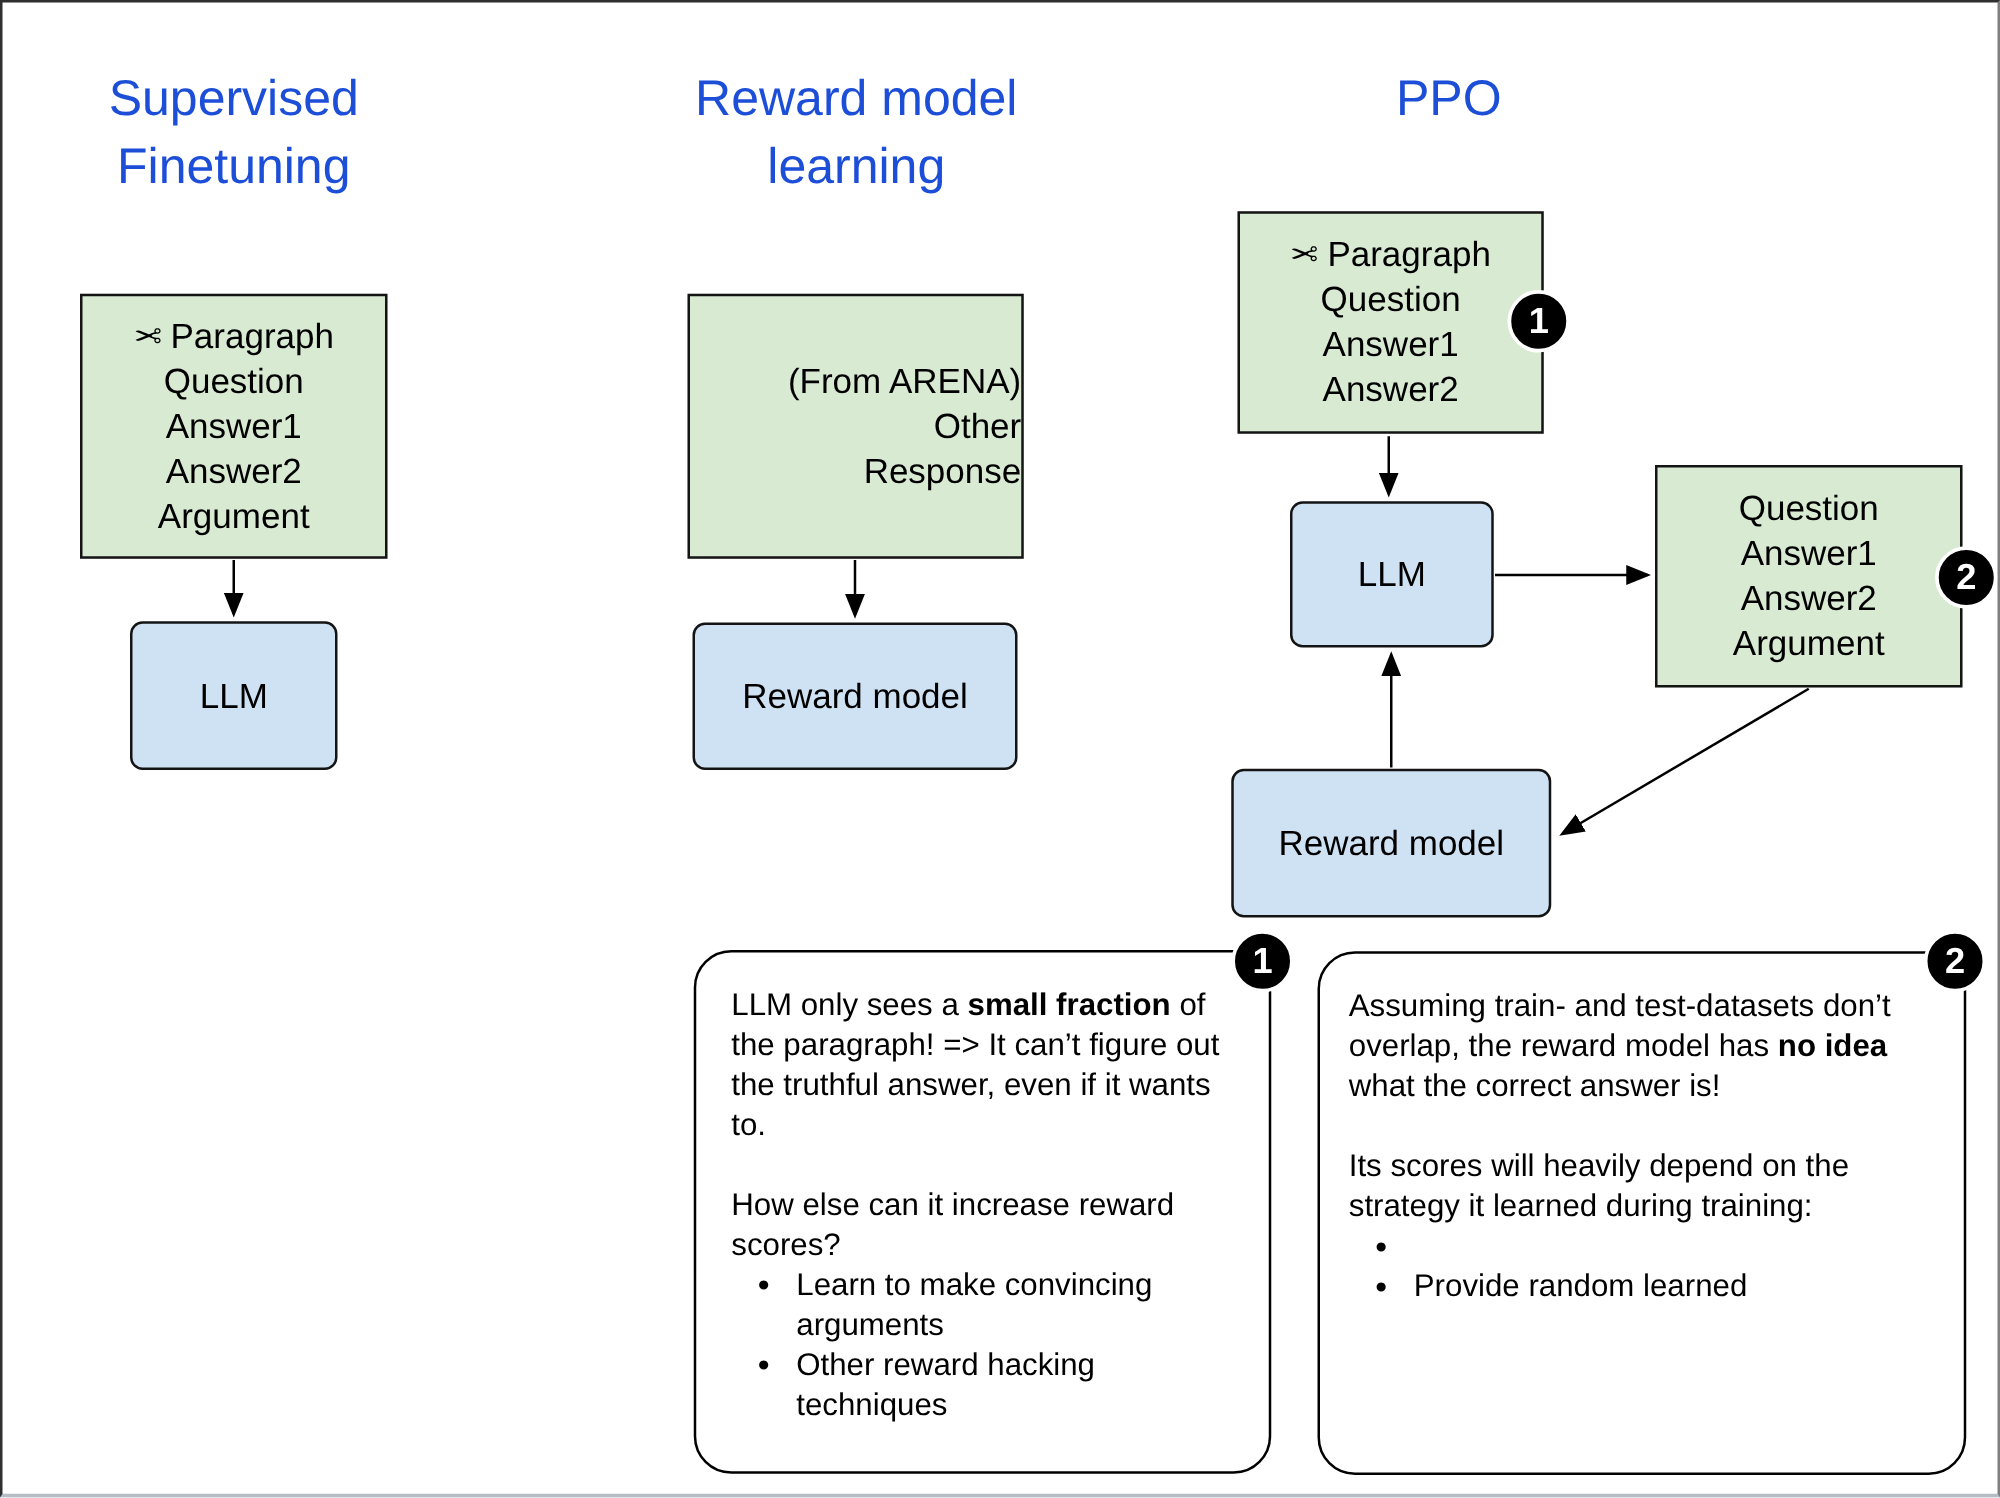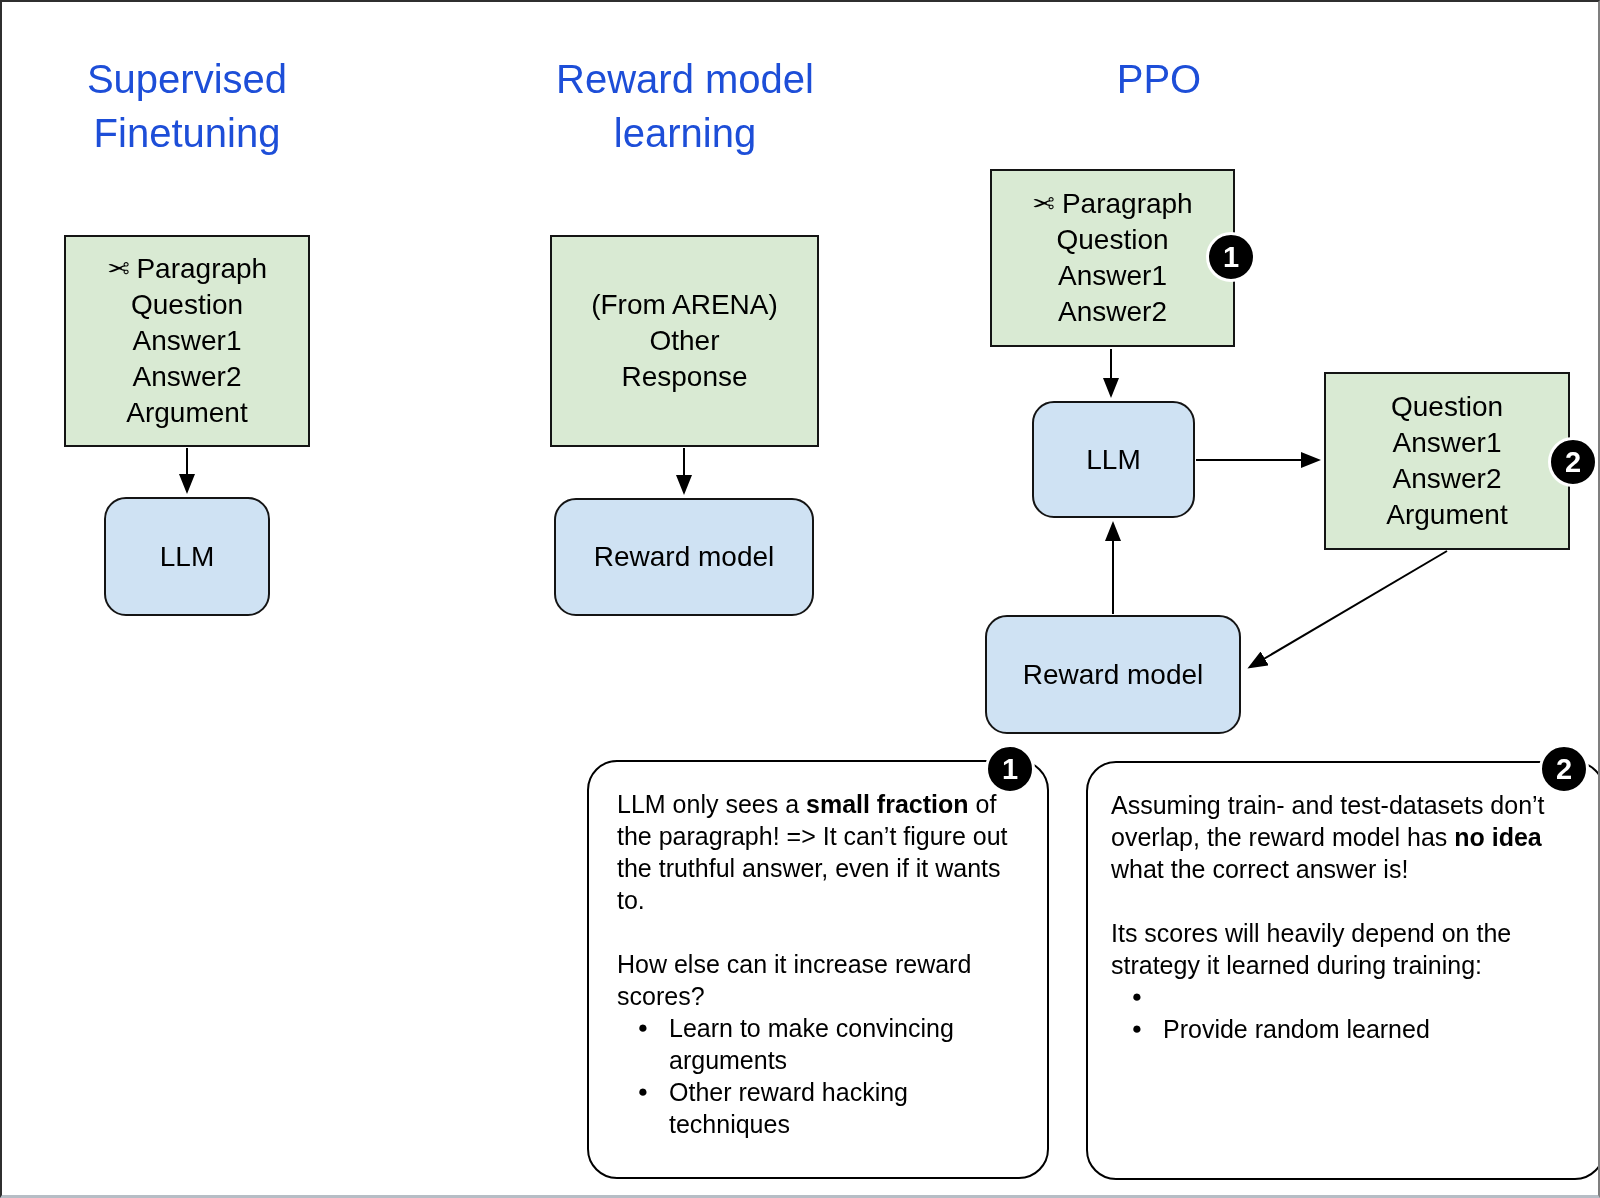--- a/index.html
+++ b/index.html
@@ -12,33 +12,33 @@
   }
   .arrows{position:absolute;left:0;top:0;width:1600px;height:1198px;pointer-events:none;}
   .title{position:absolute;text-align:center;font-size:40px;line-height:54px;color:#1d4ed8;}
   .gbox{
     position:absolute;background:#d9ead3;border:2px solid #141414;box-sizing:border-box;
     display:flex;flex-direction:column;justify-content:center;align-items:center;
     font-size:28px;line-height:36px;text-align:center;
   }
   .bbox{
     position:absolute;background:#cfe2f3;border:2px solid #141414;box-sizing:border-box;
-    border-radius:22px;display:flex;justify-content:center;align-items:center;
+    border-radius:10px;display:flex;justify-content:center;align-items:center;
     font-size:28px;
   }
   .gline{display:flex;align-items:center;justify-content:center;}
   .scissors{display:inline-block;transform:scaleX(-1);margin-right:7px;font-size:27px;}
   .badge{
     position:absolute;width:50px;height:50px;border-radius:50%;background:#000;
     border:3px solid #fff;box-sizing:border-box;color:#fff;font-weight:bold;font-size:29px;
     display:flex;align-items:center;justify-content:center;z-index:5;
   }
   .note{
     position:absolute;background:#fff;border:2px solid #000;border-radius:30px;
-    box-sizing:border-box;font-size:25px;line-height:32px;color:#000;margin-left:32px;
+    box-sizing:border-box;font-size:25px;line-height:32px;color:#000;
   }
   .note p{margin:0;}
   .note .gap{margin-bottom:32px;}
   .bullet{display:flex;align-items:flex-start;}
   .bullet .dot{flex:0 0 52px;text-align:center;font-size:17px;line-height:32px;}
   .bullet .txt{flex:1;}
   b{font-weight:bold;}
 </style>
 </head>
 <body>
@@ -78,21 +78,21 @@
     </div>
     <div class="gline">Question</div>
     <div class="gline">Answer1</div>
     <div class="gline">Answer2</div>
     <div class="gline">Argument</div>
   </div>
   <div class="bbox" style="left:102px;top:495px;width:166px;height:119px;">
     <span>LLM</span>
   </div>
 
-  <div class="gbox" style="left:548px;top:233px;width:269px;height:212px;">
+  <div class="gbox" style="left:548px;top:233px;width:269px;height:212px;align-items:flex-end;">
     <div class="gline">(From ARENA)</div>
     <div class="gline">Other</div>
     <div class="gline">Response</div>
   </div>
   <div class="bbox" style="left:552px;top:496px;width:260px;height:118px;">
     <span>Reward model</span>
   </div>
 
   <div class="gbox" style="left:988px;top:167px;width:245px;height:178px;">
     <div class="gline">

